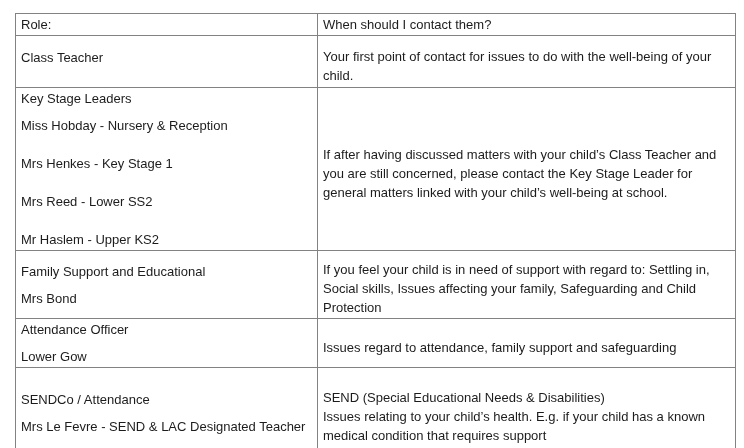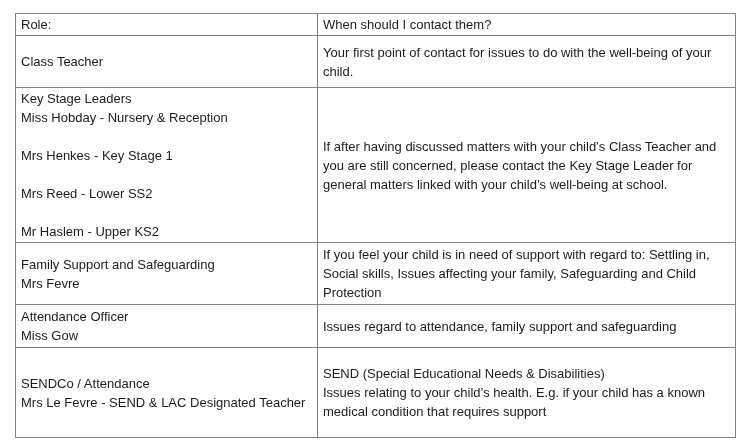--- a/index.html
+++ b/index.html
@@ -21,21 +21,21 @@
     line-height: 19px;
   }
   table.doc-table td {
     border: 1px solid #828282;
     padding: 1px 5px;
     vertical-align: middle;
     overflow: hidden;
   }
   td.va-top { vertical-align: top; }
   .role-title { font-weight: normal; }
-  .role-people, .contact-text { white-space: pre-line; }
+  .role-people, .contact-text { white-space: pre-line; margin-top: 8px; }
   .header-role { text-align: left; }
   .header-contact { text-align: left; }
 </style>
 </head>
 <body>
 
 <table class="doc-table">
   <colgroup>
     <col style="width:302px">
     <col style="width:418px">
@@ -70,34 +70,34 @@
       </td>
       <td>
         <div class="contact-text">If after having discussed matters with your child’s Class Teacher and
 you are still concerned, please contact the Key Stage Leader for
 general matters linked with your child’s well-being at school.</div>
       </td>
     </tr>
 
     <tr style="height:62px">
       <td>
-        <div class="role-title">Family Support and Safeguarding</div>
-        <div class="role-people">Mrs Fevre</div>
+        <div class="role-title">Family Support and Educational</div>
+        <div class="role-people">Mrs Bond</div>
       </td>
       <td>
         <div class="contact-text">If you feel your child is in need of support with regard to: Settling in,
 Social skills, Issues affecting your family, Safeguarding and Child
 Protection</div>
       </td>
     </tr>
 
     <tr style="height:43px">
       <td>
         <div class="role-title">Attendance Officer</div>
-        <div class="role-people">Miss Gow</div>
+        <div class="role-people">Lower Gow</div>
       </td>
       <td>
         <div class="contact-text">Issues regard to attendance, family support and safeguarding</div>
       </td>
     </tr>
 
     <tr style="height:90px">
       <td>
         <div class="role-title">SENDCo / Attendance</div>
         <div class="role-people">Mrs Le Fevre - SEND &amp; LAC Designated Teacher</div>

